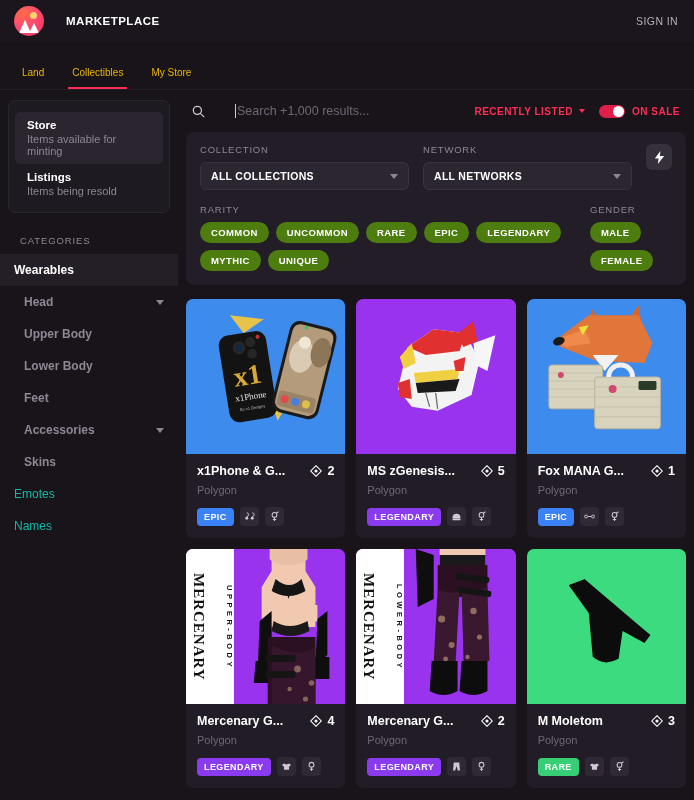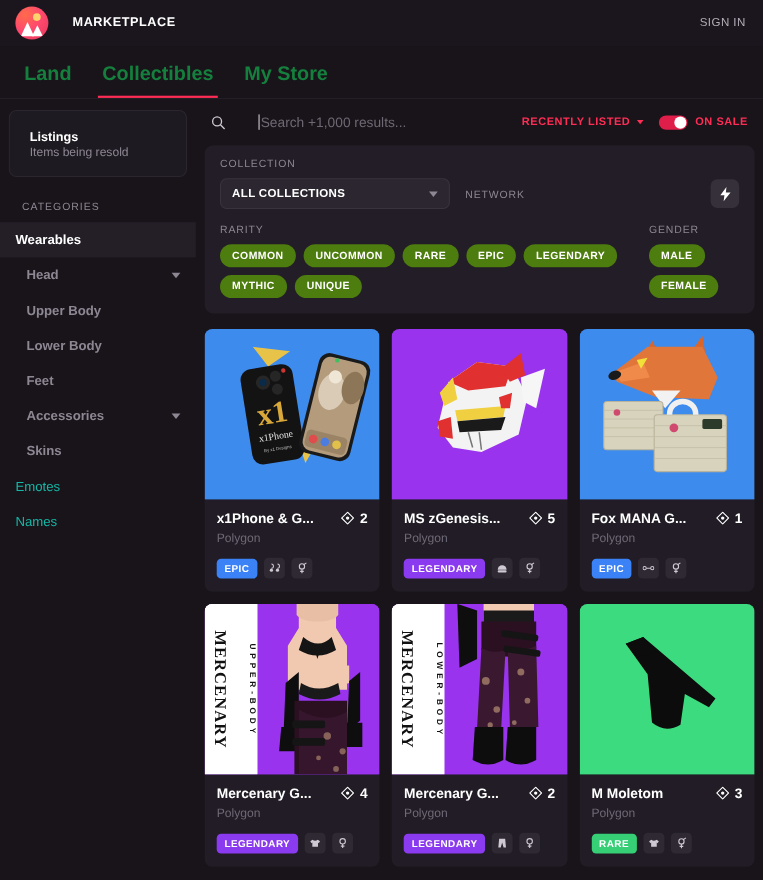--- a/index.html
+++ b/index.html
@@ -63,25 +63,25 @@
   .subnav {
     height: 48px;
     background: #18141a;
     display: flex;
     align-items: flex-end;
     padding: 0 10px;
     gap: 4px;
     border-bottom: 1px solid #241f27;
   }
   .subnav .tab {
-    font-size: 18px;
-    color: #15803d;
+    font-size: 10px;
+    color: #eab308;
     padding: 0 12px 11px 12px;
     position: relative;
-    font-weight: 700;
+    font-weight: 400;
   }
   .subnav .tab.active::after {
     content: "";
     position: absolute; left: 8px; right: 8px; bottom: 0;
     height: 2px; background: #ff2d55;
   }
 
   
   .page { display: flex; height: 710px; }
 
@@ -165,21 +165,21 @@
   .onsale-label {
     font-size: 10px; color: #ff2d55; font-weight: bold; letter-spacing: 0.5px;
   }
 
   .filters {
     background: #221d26;
     border-radius: 8px;
     padding: 12px 14px 14px 14px;
     margin: 0 0 14px 0;
   }
-  .filter-row { display: flex; align-items: flex-end; gap: 14px; }
+  .filter-row { display: flex; gap: 14px; }
   .filter-col { flex: 1; }
   .filter-title {
     font-size: 9.5px; letter-spacing: 0.8px; color: #8d8793; margin-bottom: 7px;
   }
   .select {
     background: #2b262f;
     border: 1px solid #39333e;
     border-radius: 6px;
     height: 28px;
     display: flex; align-items: center; justify-content: space-between;
@@ -279,20 +279,24 @@
 <div class="subnav">
   <div class="tab">Land</div>
   <div class="tab active">Collectibles</div>
   <div class="tab">My Store</div>
 </div>
 
 <div class="page">
 
   <div class="sidebar">
     <div class="type-box">
+      <div class="type-item active">
+        <div class="t-title">Store</div>
+        <div class="t-sub">Items available for minting</div>
+      </div>
       <div class="type-item">
         <div class="t-title">Listings</div>
         <div class="t-sub">Items being resold</div>
       </div>
     </div>
 
     <div class="cat-label">CATEGORIES</div>
 
     <div class="cat-item active">
       <span>Wearables</span>
@@ -354,20 +358,24 @@
       <div class="filter-row">
         <div class="filter-col">
           <div class="filter-title">COLLECTION</div>
           <div class="select">
             <span>ALL COLLECTIONS</span>
             <span class="caret"></span>
           </div>
         </div>
         <div class="filter-col">
           <div class="filter-title">NETWORK</div>
+          <div class="select">
+            <span>ALL NETWORKS</span>
+            <span class="caret"></span>
+          </div>
         </div>
         <div class="bolt-btn">
           <svg width="11" height="13" viewBox="0 0 10 14">
             <polygon points="6,0 0,8 4,8 3.2,14 10,5.5 5.4,5.5" fill="#ffffff"></polygon>
           </svg>
         </div>
       </div>
 
       <div class="chips-section">
         <div class="chips-left">

